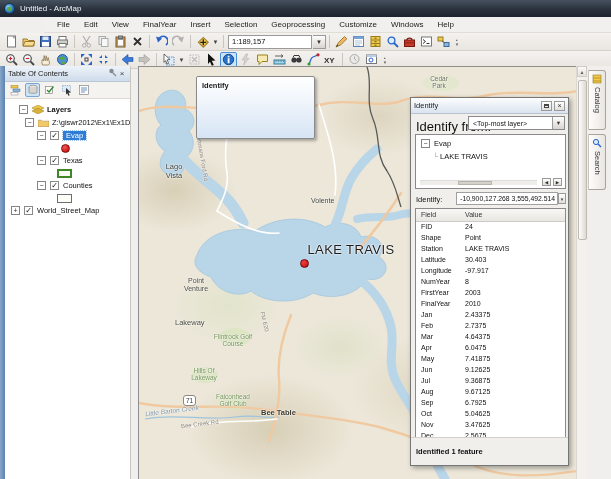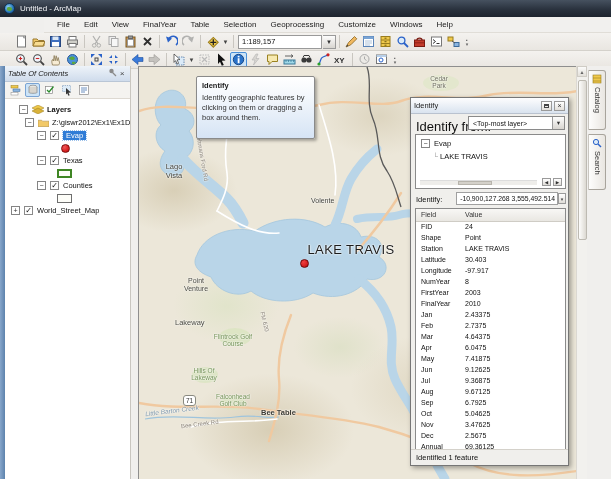--- a/index.html
+++ b/index.html
@@ -18,41 +18,41 @@
   #titlebar .t { color:#f4f6f9; font-size:8px; }
 
   
   #menubar { position:absolute; left:0; top:17px; width:611px; height:16px; background:#f1f0ee;
     border-bottom:1px solid #e0ddd7; display:flex; align-items:center; padding-left:6px;margin-left:44px; }
   #menubar .mi { font-size:8px; color:#1c1c1c; padding:2px 7px; cursor:default; }
 
   
   .toolbar { position:absolute; left:0; width:611px; height:18px;
     background:linear-gradient(180deg,#f4f2ef 0%,#e9e6e1 100%);
-    border-bottom:1px solid #d4d1cb; display:flex; align-items:center; padding-left:13px; }
+    border-bottom:1px solid #d4d1cb; display:flex; align-items:center; padding-left:3px; }
   #toolbar1 { top:33px; } #toolbar2 { top:51px; }
   .tbi { width:17px; height:16px; display:flex; align-items:center; justify-content:center; flex:0 0 auto; }
   .tbi svg { display:block; }
   .tbi.active { background:#cde4f7; border:1px solid #4a90d9; border-radius:2px; }
   .sep { width:1px; height:13px; background:#c9c6c0; margin:0 3px; flex:0 0 auto; }
   .dd { font-size:6px; color:#444; width:9px; text-align:center; flex:0 0 auto; }
   #scalebox { width:84px; height:14px; background:#fff; border:1px solid #9a9a9a;
     font-size:7.5px; color:#111; display:flex; align-items:center; padding-left:3px; margin:0 1px; }
   #scalebtn { width:13px; height:14px; background:linear-gradient(180deg,#fdfdfd,#d8d5d0);
     border:1px solid #9a9a9a; border-left:none; font-size:6px; color:#333;
     display:flex; align-items:center; justify-content:center; }
   .ovf { display:flex; flex-direction:column; align-items:center; font-size:5px; color:#666; line-height:4px; width:10px;}
 
   
   #left-edge { position:absolute; left:0; top:66px; width:5px; height:413px;
     background:linear-gradient(90deg,#87a6cb,#5d83ad); }
   #toc { position:absolute; left:5px; top:66px; width:126px; height:413px; background:#fff;
     border-right:1px solid #c9c6c0; }
   #toc-header { height:16px; background:linear-gradient(180deg,#eef3f9,#cfdcec);
-    border-bottom:1px solid #b9c6d6; display:flex; align-items:center; padding:0 3px;font-style:italic; }
+    border-bottom:1px solid #b9c6d6; display:flex; align-items:center; padding:0 3px; }
   #toc-header .ti { font-size:7.5px; color:#222; flex:1; }
   #toc-header .hbtn { font-size:8px; color:#444; width:10px; text-align:center; }
   #toc-toolbar { height:17px; background:#f4f3f0; border-bottom:1px solid #ddd9d2;
     display:flex; align-items:center; padding-left:3px; gap:2px; }
   .toci { width:15px; height:14px; display:flex; align-items:center; justify-content:center; }
   .toci.sel { background:#cde4f7; border:1px solid #7aa4d4; border-radius:2px; }
   .tree { padding-top:4px; font-size:7.5px; color:#111; }
   .trow { display:flex; align-items:center; height:13px; }
   .srow { display:flex; align-items:center; height:12px; }
   .exp { width:9px; height:9px; border:1px solid #848484; background:#fff; font-size:7px;
@@ -146,40 +146,40 @@
     justify-content:flex-end; padding-right:2px; white-space:nowrap; }
   #idw-loc-units { position:absolute; right:2px; top:95px; width:8px; height:11px; border:1px solid #9a9a9a;
     background:linear-gradient(180deg,#fff,#e0ddd8); font-size:5px; color:#444; text-align:center; line-height:10px; }
   #idw-table { position:absolute; left:4px; top:110px; width:151px; height:246px; background:#fff;
     border:1px solid #8a8a8a; overflow:hidden; }
   #idw-table table { border-collapse:collapse; width:100%; table-layout:fixed; }
   #idw-table th { font-size:7px; font-weight:normal; color:#333; text-align:left; height:12px;
     background:linear-gradient(180deg,#f8f7f5,#e9e7e2); border-bottom:1px solid #cfccc5; padding:0 0 0 5px; }
   #idw-table td { font-size:7px; color:#111; height:11px; padding:0 0 0 5px; white-space:nowrap; overflow:hidden; }
   #idw-table col.c1 { width:44px; }
-  #idw-status { position:absolute; left:0; bottom:0; width:100%; height:16px; background:#f0efec;
-    border-top:1px solid #d4d1ca; font-size:7.5px; color:#111; display:flex; align-items:center; padding-left:5px; }
+  #idw-status { position:absolute; left:0; bottom:0; width:100%; height:28px; background:#f0efec;
+    border-top:1px solid #d4d1ca; font-size:7.5px; color:#111; display:flex; align-items:center; padding-left:5px;font-weight:bold; }
 </style>
 </head>
 <body>
 
 <div id="app">
 
   <div id="titlebar">
     <div class="logo"></div>
     <div class="t">Untitled - ArcMap</div>
   </div>
 
   <div id="menubar">
 
   <div class="mi">File</div>
       <div class="mi">Edit</div>
       <div class="mi">View</div>
       <div class="mi">FinalYear</div>
-      <div class="mi">Table</div>
+      <div class="mi">Insert</div>
       <div class="mi">Selection</div>
       <div class="mi">Geoprocessing</div>
       <div class="mi">Customize</div>
       <div class="mi">Windows</div>
       <div class="mi">Help</div>
     </div>
 
   <div id="toolbar1" class="toolbar">
     <div class="tbi">
         <svg width="13" height="13">
@@ -618,21 +618,20 @@
       <svg width="10" height="10">
           <circle cx="4" cy="4" r="2.6" fill="#dcebf8" stroke="#2a62c9" stroke-width="1"></circle>
           <path d="M6 6 L9 9" stroke="#2a62c9" stroke-width="1.4"></path>
         </svg>
       <span class="txt">Search</span>
     </div>
   </div>
 
   <div id="tooltip">
     <div class="tt">Identify</div>
-    <div class="tb">Identify geographic features by clicking on them or dragging a box around them.</div>
   </div>
 
   <div id="idw">
     <div id="idw-title">
       <div class="t">Identify</div>
       <div class="wbtn">
           <span class="maxglyph"></span>
         </div>
       <div class="wbtn">×</div>
     </div>

